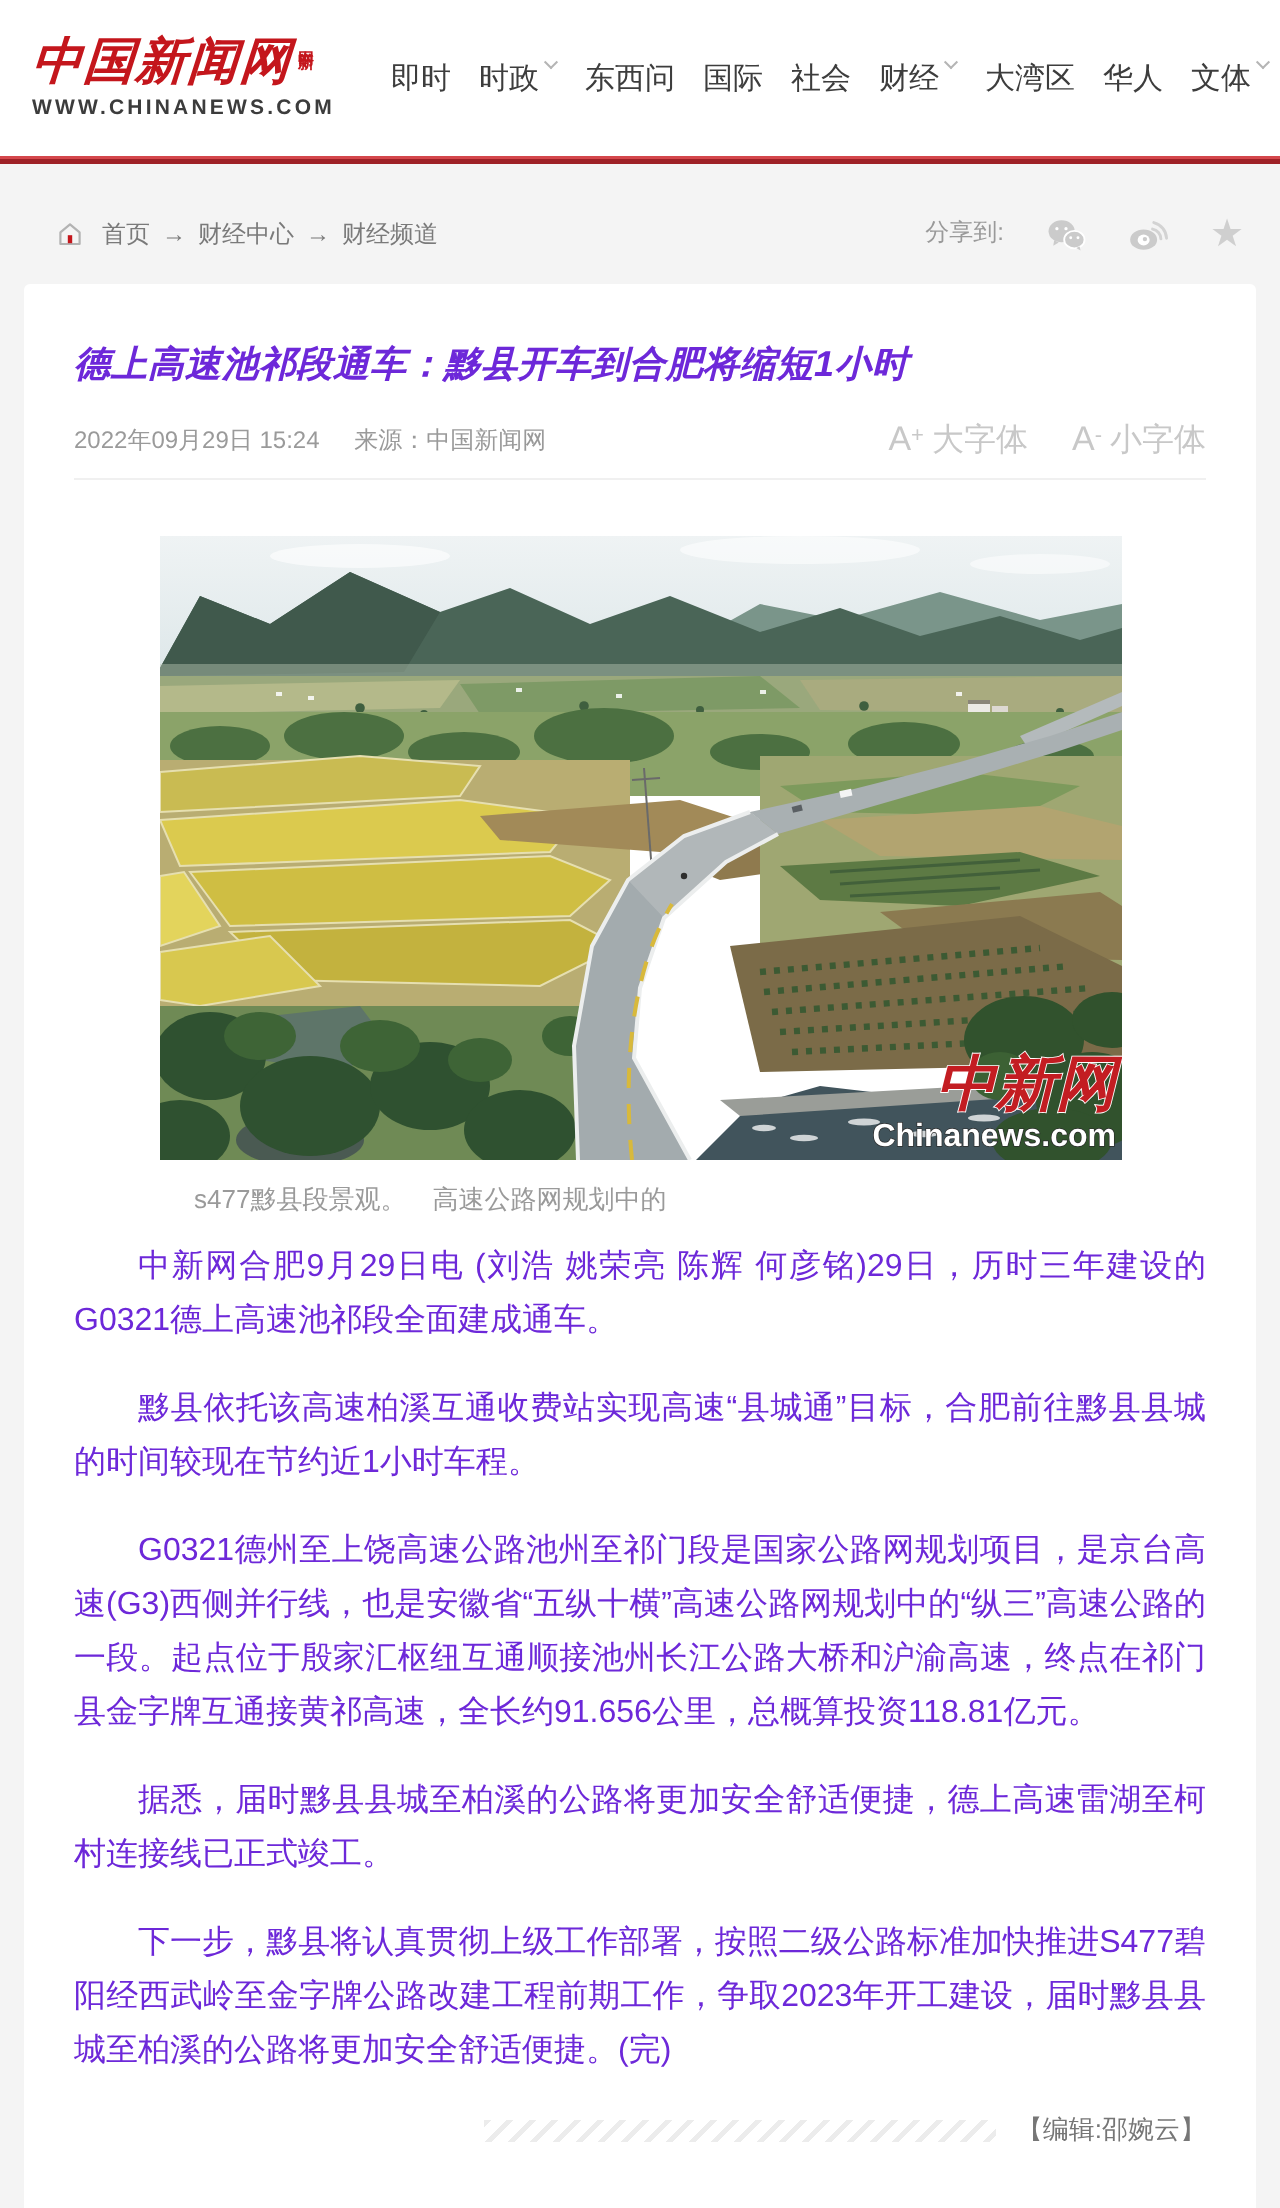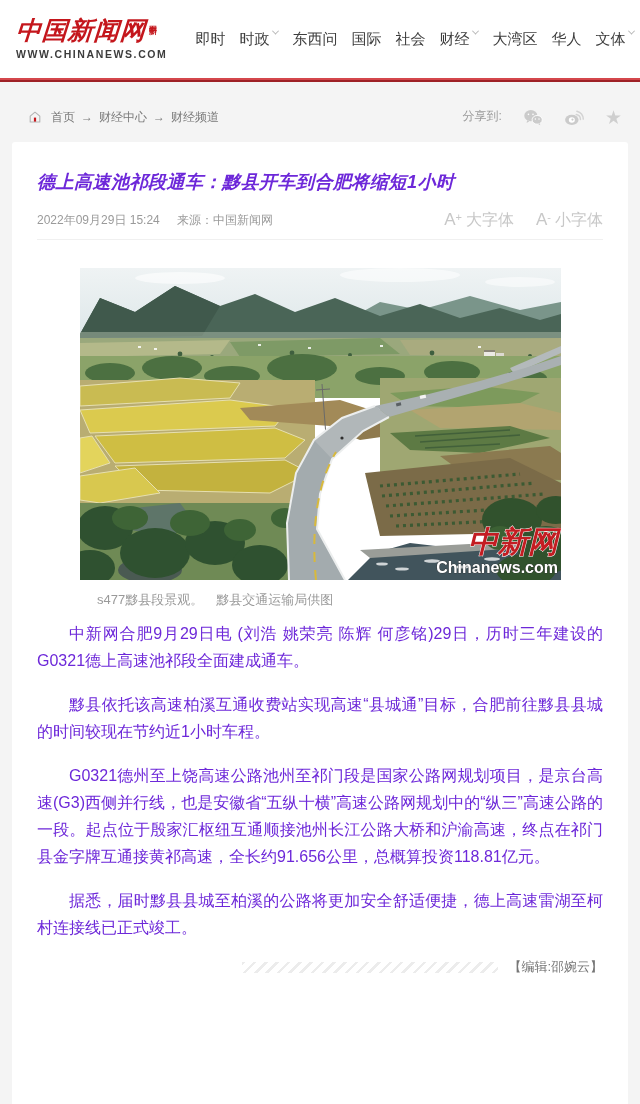--- a/index.html
+++ b/index.html
@@ -341,27 +341,28 @@
         <path d="M236,312 C231,262 237,215 256,184" stroke="#d8b93c" stroke-width="2" fill="none" stroke-dasharray="10 8"></path>
 
         <rect x="340" y="127" width="6" height="3.4" fill="#f4f4f4" transform="rotate(-12 343 129)"></rect>
         <rect x="316" y="135" width="5" height="3" fill="#5a5f63" transform="rotate(-14 318 136)"></rect>
         <circle cx="262" cy="170" r="1.6" fill="#2e2e2e"></circle>
 
         <text x="478" y="284" text-anchor="end" font-family="DejaVu Serif, serif" font-weight="bold" font-style="italic" font-size="30" fill="#c31d22" stroke="#ffffff" stroke-width="0.9" paint-order="stroke">中新网</text>
         <text x="478" y="305" text-anchor="end" font-family="Liberation Sans, sans-serif" font-weight="bold" font-size="16" fill="#ffffff" stroke="#2b2b2b" stroke-width="0.7" paint-order="stroke">Chinanews.com</text>
       </svg>
     </div>
-    <figcaption>s477黟县段景观。　黟县交通运输局供图</figcaption>
+    <figcaption>s477黟县段景观。　高速公路网规划中的</figcaption>
   </figure>
 
   <div class="article-body">
     <p>中新网合肥9月29日电 (刘浩 姚荣亮 陈辉 何彦铭)29日，历时三年建设的G0321德上高速池祁段全面建成通车。</p>
     <p>黟县依托该高速柏溪互通收费站实现高速“县城通”目标，合肥前往黟县县城的时间较现在节约近1小时车程。</p>
     <p>G0321德州至上饶高速公路池州至祁门段是国家公路网规划项目，是京台高速(G3)西侧并行线，也是安徽省“五纵十横”高速公路网规划中的“纵三”高速公路的一段。起点位于殷家汇枢纽互通顺接池州长江公路大桥和沪渝高速，终点在祁门县金字牌互通接黄祁高速，全长约91.656公里，总概算投资118.81亿元。</p>
     <p>据悉，届时黟县县城至柏溪的公路将更加安全舒适便捷，德上高速雷湖至柯村连接线已正式竣工。</p>
+    <p>下一步，黟县将认真贯彻上级工作部署，按照二级公路标准加快推进S477碧阳经西武岭至金字牌公路改建工程前期工作，争取2023年开工建设，届时黟县县城至柏溪的公路将更加安全舒适便捷。(完)</p>
   </div>
 
   <div class="editor-row">
     <div class="hatch"></div>
     <span class="editor">【编辑:邵婉云】</span>
   </div>
 </main>
 
 </body></html>

